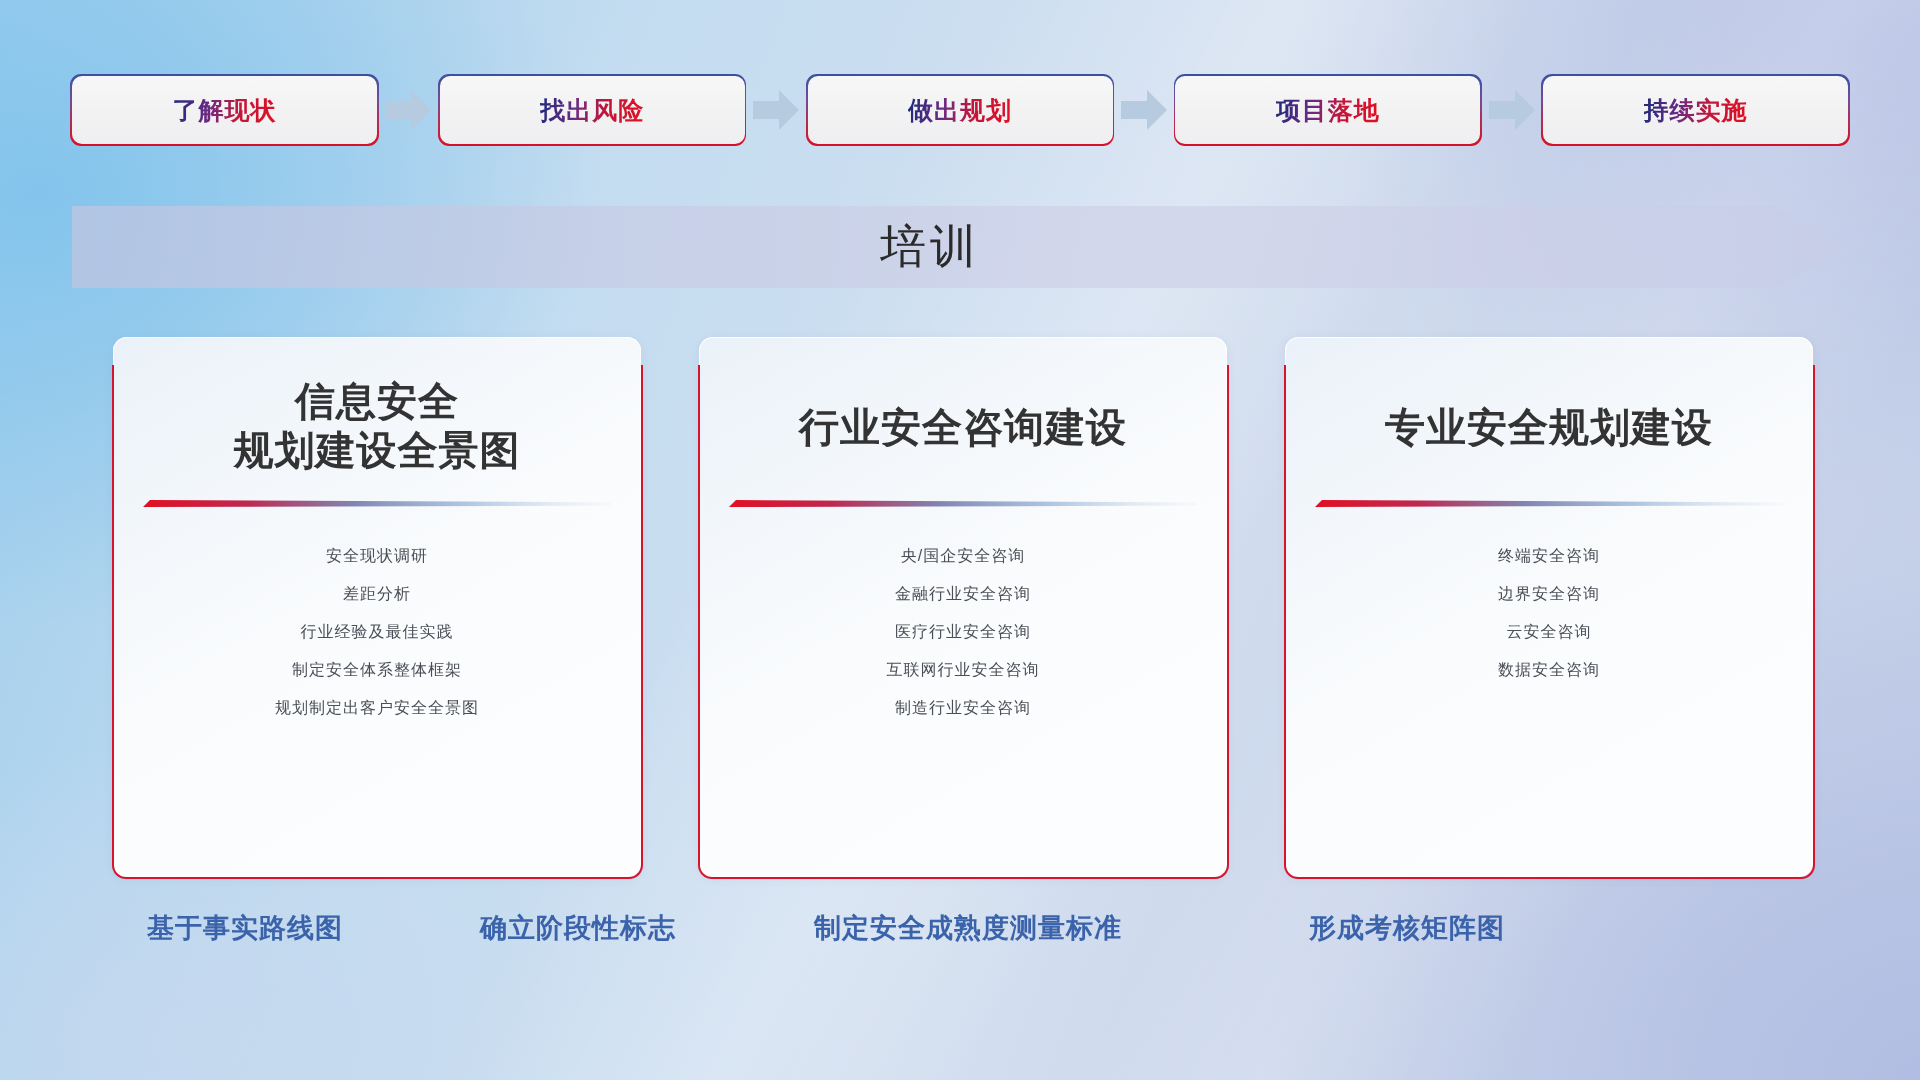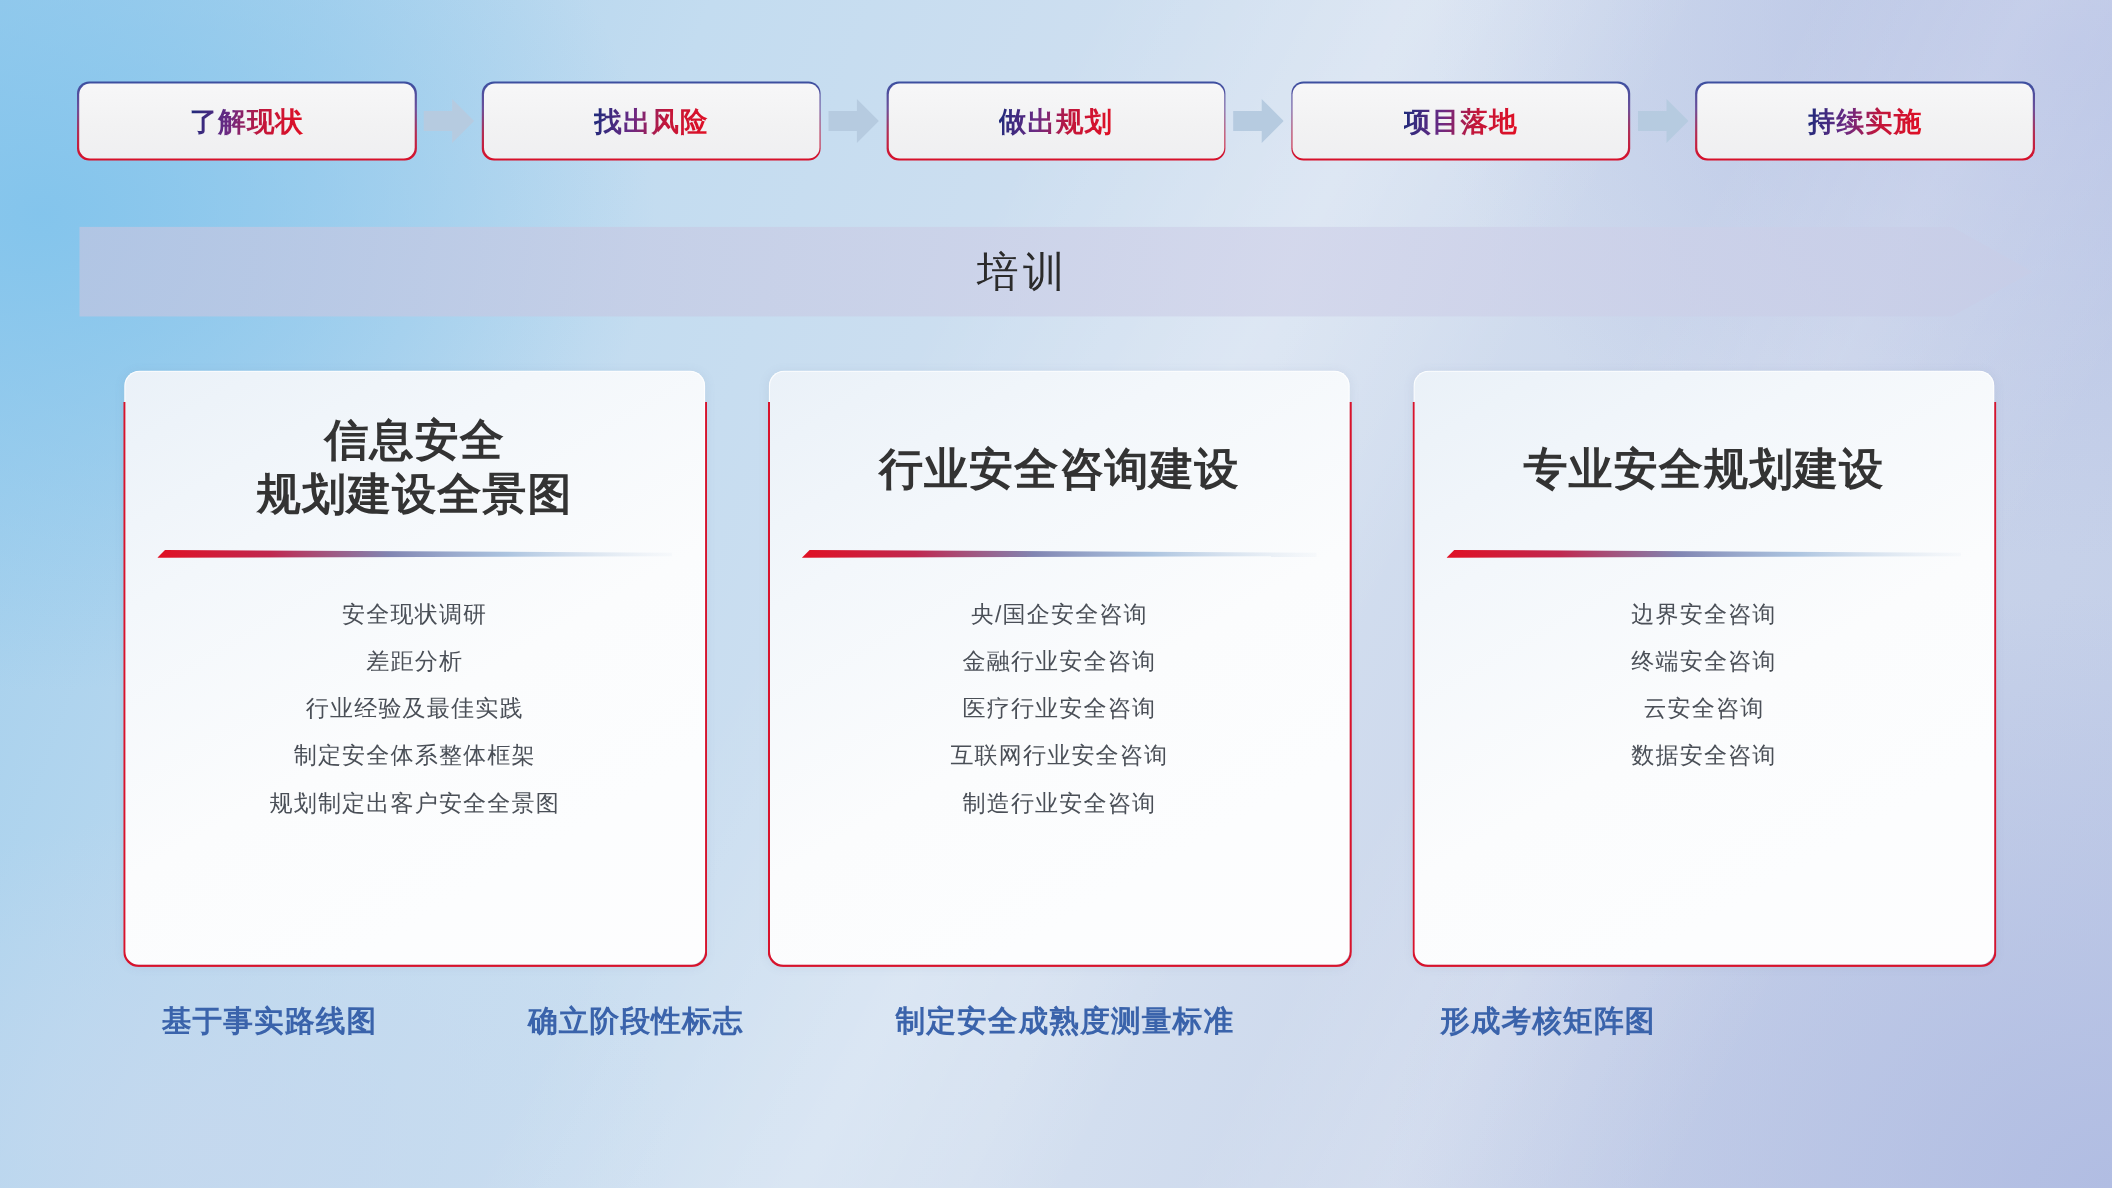--- a/index.html
+++ b/index.html
@@ -108,21 +108,21 @@
     background: linear-gradient(90deg, rgba(186,197,226,0.82) 0%, rgba(200,206,230,0.80) 35%, rgba(209,212,234,0.80) 62%, rgba(199,205,231,0.82) 100%);
     clip-path: polygon(0 0, calc(100% - 74px) 0, 100% 50%, calc(100% - 74px) 100%, 0 100%);
   }
   .banner-title {
     position: absolute;
     inset: 0;
     display: flex;
     align-items: center;
     justify-content: center;
     padding-right: 60px;
-    font-size: 38px;
+    font-size: 46px;
     font-weight: 400;
     color: #2b2b2b;
     letter-spacing: 4px;
   }
 
   
   .cards {
     position: absolute;
     left: 113px;
     top: 337px;
@@ -195,21 +195,21 @@
   .divider svg { display: block; width: 100%; height: 16px; }
 
   .card-list {
     position: relative;
     z-index: 4;
     list-style: none;
     text-align: center;
     width: 100%;
   }
   .card-list li {
-    font-size: 21px;
+    font-size: 16px;
     color: #4a4f57;
     line-height: 1;
     padding: 11px 0;
     letter-spacing: 1px;
     white-space: nowrap;
   }
 
   
   .captions {
     position: absolute;
@@ -358,22 +358,22 @@
               <stop offset="22%" stop-color="#c0284f" stop-opacity="1"></stop>
               <stop offset="45%" stop-color="#7b7fae" stop-opacity="0.95"></stop>
               <stop offset="68%" stop-color="#93b2d6" stop-opacity="0.75"></stop>
               <stop offset="100%" stop-color="#cfdcea" stop-opacity="0.10"></stop>
             </linearGradient>
           </defs>
           <path d="M0 12 L6 5 L400 7.4 L400 10.6 Z" fill="url(#dg3)"></path>
         </svg>
       </div>
       <ul class="card-list">
+        <li>终端安全咨询</li>
         <li>边界安全咨询</li>
-        <li>终端安全咨询</li>
         <li>云安全咨询</li>
         <li>数据安全咨询</li>
       </ul>
     </div>
 
   </div>
 
   <div class="captions">
     <div class="caption" id="cap0" style="left: 245px;">基于事实路线图</div>
     <div class="caption" id="cap1" style="left: 578px;">确立阶段性标志</div>

